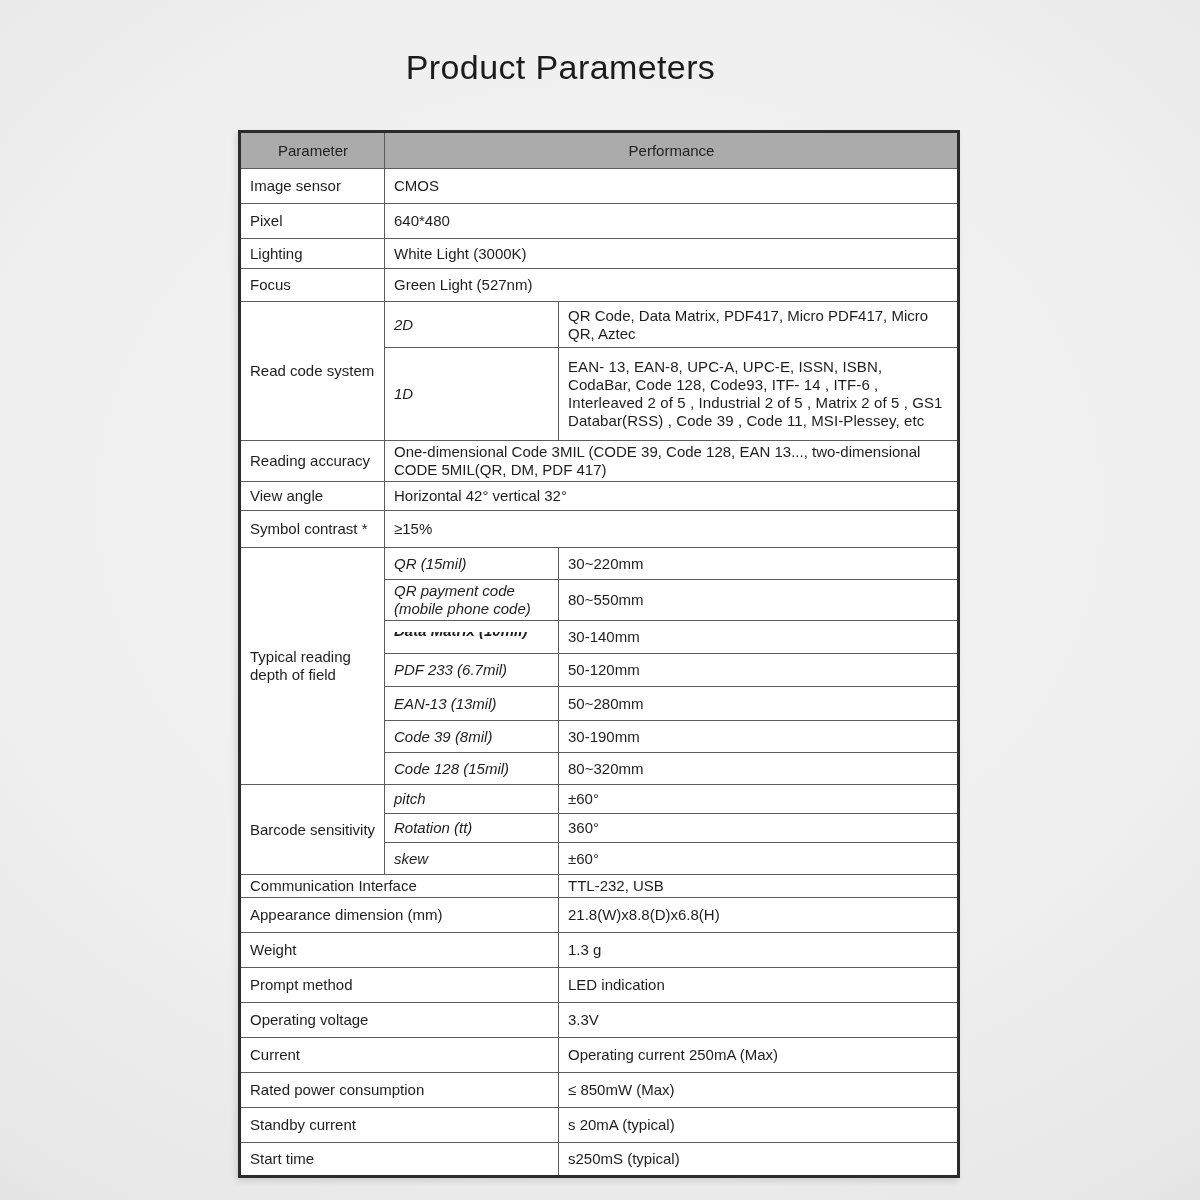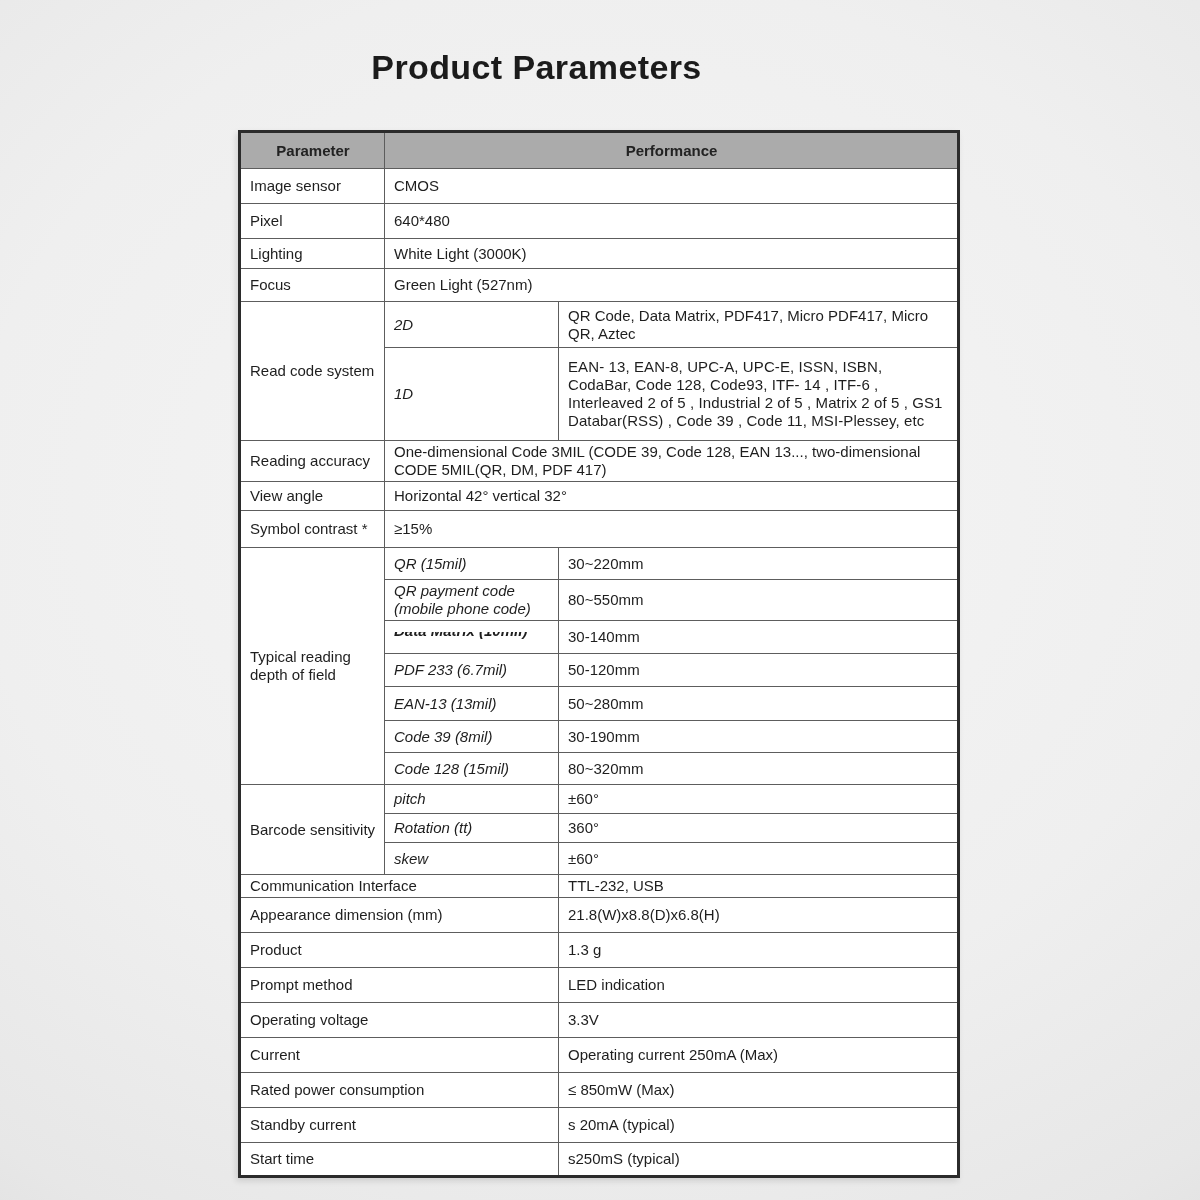--- a/index.html
+++ b/index.html
@@ -5,39 +5,39 @@
   html,body{margin:0;padding:0;}
   .canvas{
     position:relative;width:1200px;height:1200px;overflow:hidden;
     background:radial-gradient(ellipse 95% 80% at 50% 42%, #f5f5f5 0%, #efefef 55%, #e7e7e7 85%, #dedede 100%);
     font-family:"Liberation Sans","DejaVu Sans",sans-serif;
     color:var(--text,#1c1c1c);
     -webkit-font-smoothing:antialiased;
   }
   .page-title{
     position:absolute;top:48px;left:0;width:1073px;text-align:center;
-    font-size:34px;font-weight:700;color:#1b1b1b;letter-spacing:.4px;
+    font-size:34px;font-weight:400;color:#1b1b1b;letter-spacing:.4px;padding-left:24px;
   }
   table.spec{
     position:absolute;left:238px;top:130px;width:719px;
     border-collapse:collapse;table-layout:fixed;
     background:var(--table-bg,#ffffff);
     border:3px solid var(--border-dark,#2b2b2b);
     box-shadow:-2px 3px 6px rgba(0,0,0,.12);
   }
   table.spec td, table.spec th{
     border:1px solid #5d5d5d;
     padding:2px 8px 2px 9px;
     font-size:15px;font-weight:400;color:#1e1e1e;
     overflow:hidden;vertical-align:middle;text-align:left;
     line-height:1.2;
   }
   table.spec th{
     background:var(--header-bg,#ababab);
-    font-size:15px;font-weight:700;text-align:center;color:#222;
+    font-size:15px;font-weight:400;text-align:center;color:#222;
   }
   .b{font-weight:700;}
   .val2{padding-left:12px;}         
   .val3{padding-left:12px;}         
   .subcell{padding-left:13px;font-style:italic;}
   .top{vertical-align:top;padding-top:8px;}
   .list{font-size:13.5px;line-height:1.6;vertical-align:top;padding-top:4px;padding-right:3px;letter-spacing:.1px;margin-left:44px;}
   .list2d{font-size:13.5px;line-height:1.5;vertical-align:top;padding-top:5px;padding-right:2px;margin-left:33px;}
   .small{font-size:13.5px;line-height:1.15;vertical-align:top;padding-top:3px;padding-bottom:0;}
   .tight{line-height:1.08;font-size:14.5px;}
@@ -162,21 +162,21 @@
 
     <tr style="height:20px">
       <td colspan="2">Communication Interface</td>
       <td class="val3 b">TTL-232, USB</td>
     </tr>
     <tr style="height:35px">
       <td colspan="2">Appearance dimension (mm)</td>
       <td class="val3 b">21.8(W)x8.8(D)x6.8(H)</td>
     </tr>
     <tr style="height:35px">
-      <td colspan="2">Product</td>
+      <td colspan="2">Weight</td>
       <td class="val3 b">1.3 g</td>
     </tr>
     <tr style="height:35px">
       <td colspan="2">Prompt method</td>
       <td class="val3">LED indication</td>
     </tr>
     <tr style="height:35px">
       <td colspan="2">Operating voltage</td>
       <td class="val3 b">3.3V</td>
     </tr>

